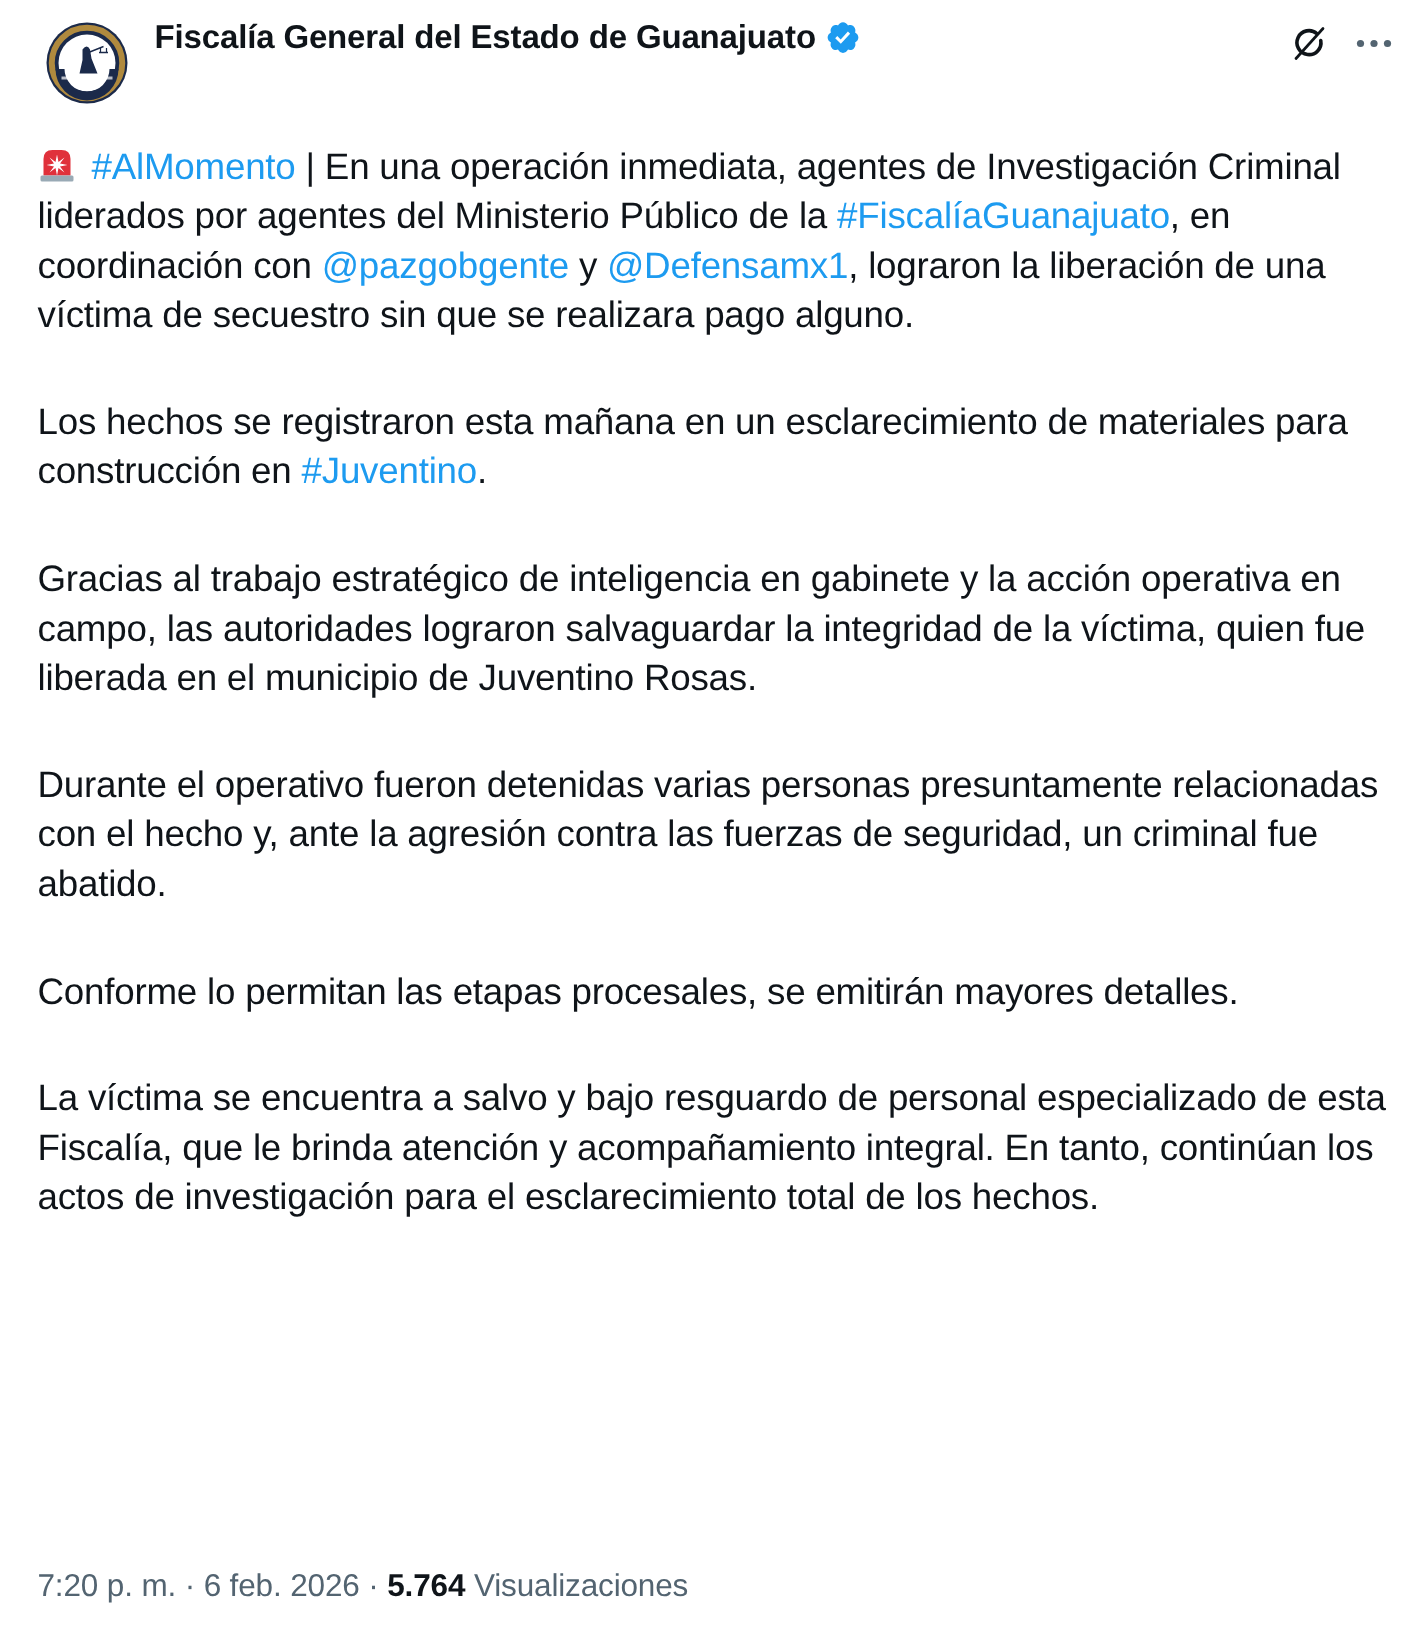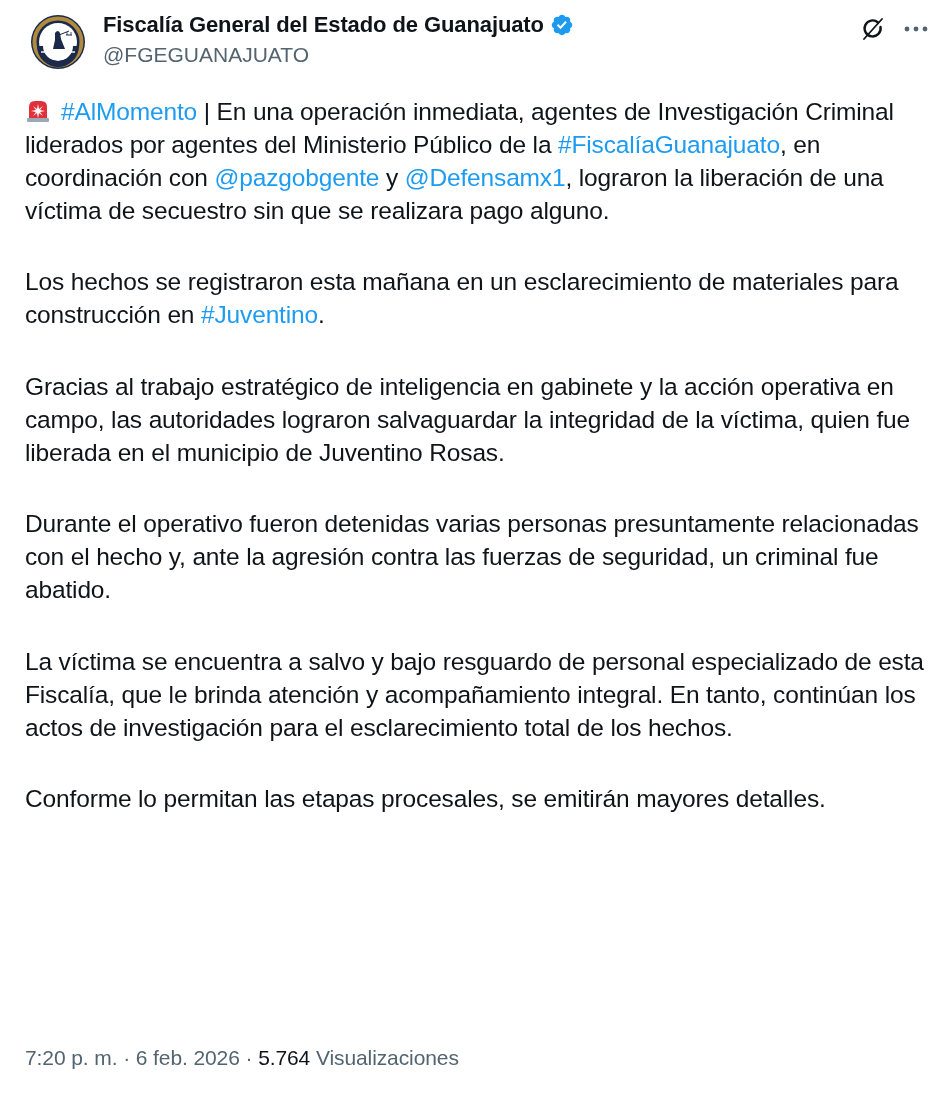--- a/index.html
+++ b/index.html
@@ -28,21 +28,21 @@
     letter-spacing: -0.15px;
   }
   .para { margin: 0 0 38.4px 0; white-space: normal; }
   .para:last-child { margin-bottom: 0; }
   .link { color: #1d9bf0; text-decoration: none; cursor: pointer; }
   .emoji { display: inline-block; width: 26px; height: 26px; vertical-align: -4px; margin-right: 10px; }
   .meta {
     position: absolute; left: 25px; top: 1046px;
     font-size: 21px; color: #536471; letter-spacing: -0.1px;
   }
-  .meta .views-count { font-weight: normal; color: #0f1419; }
+  .meta .views-count { font-weight: bold; color: #0f1419; }
 </style>
 </head>
 <body>
 
 <div class="header">
   <div class="avatar">
     <svg width="58" height="58" viewBox="0 0 58 58">
       <circle cx="29" cy="29" r="27" fill="#1b2a4a"></circle>
       <circle cx="29" cy="29" r="23.5" fill="none" stroke="#b08a3e" stroke-width="4"></circle>
       <circle cx="29" cy="29" r="19" fill="#ffffff"></circle>
@@ -60,21 +60,20 @@
   <div class="name-block">
     <div class="display-name-row">
       <span class="display-name">Fiscalía General del Estado de Guanajuato</span>
       <span class="verified">
         <svg width="24" height="24" viewBox="0 0 24 24">
           <path fill="#1d9bf0" d="M22.25 12c0-1.43-.88-2.67-2.19-3.34.46-1.39.2-2.9-.81-3.91s-2.52-1.27-3.91-.81c-.66-1.31-1.91-2.19-3.34-2.19s-2.67.88-3.33 2.19c-1.4-.46-2.91-.2-3.92.81s-1.26 2.52-.8 3.91c-1.31.67-2.2 1.91-2.2 3.34s.89 2.67 2.2 3.34c-.46 1.39-.21 2.9.8 3.91s2.52 1.26 3.91.81c.67 1.31 1.91 2.19 3.34 2.19s2.68-.88 3.34-2.19c1.39.45 2.9.2 3.91-.81s1.27-2.52.81-3.91c1.31-.67 2.19-1.91 2.19-3.34z"></path>
           <path fill="#ffffff" d="M10.54 16.21l-3.74-3.74 1.41-1.42 2.26 2.26 4.8-5.23 1.47 1.36z"></path>
         </svg>
       </span>
     </div>
-    <div class="handle">@FGEGUANAJUATO</div>
   </div>
   <div class="grok-btn">
     <svg width="28" height="28" viewBox="0 0 28 28">
       <path d="M19 7.5 A8 8 0 1 0 21.5 12" fill="none" stroke="#0f1419" stroke-width="2.4" stroke-linecap="round"></path>
       <path d="M9 21 A8 8 0 0 0 20.5 19" fill="none" stroke="#0f1419" stroke-width="0"></path>
       <line x1="5" y1="24" x2="23" y2="4" stroke="#0f1419" stroke-width="1.8" stroke-linecap="round"></line>
     </svg>
   </div>
   <div class="more-btn">
     <svg width="26" height="8" viewBox="0 0 26 8">
@@ -91,19 +90,19 @@
       <svg width="26" height="26" viewBox="0 0 26 26">
         <path d="M4 20 V9 Q4 3 10 3 H16 Q22 3 22 9 V20 Z" fill="#e0313b"></path>
         <path d="M13 6 L14 11 L18 8 L15 12 L20 13 L15 14 L18 18 L14 15 L13 20 L12 15 L8 18 L11 14 L6 13 L11 12 L8 8 L12 11 Z" fill="#ffffff"></path>
         <rect x="2" y="20" width="22" height="4" rx="1" fill="#99aab5"></rect>
       </svg>
     </span><a class="link">#AlMomento</a><span> | En una operación inmediata, agentes de Investigación Criminal liderados por agentes del Ministerio Público de la </span><a class="link">#FiscalíaGuanajuato</a><span>, en coordinación con </span><a class="link">@pazgobgente</a><span> y </span><a class="link">@Defensamx1</a><span>, lograron la liberación de una víctima de secuestro sin que se realizara pago alguno.</span>
   </p>
   <p class="para"><span>Los hechos se registraron esta mañana en un esclarecimiento de materiales para construcción en </span><a class="link">#Juventino</a><span>.</span></p>
   <p class="para">Gracias al trabajo estratégico de inteligencia en gabinete y la acción operativa en campo, las autoridades lograron salvaguardar la integridad de la víctima, quien fue liberada en el municipio de Juventino Rosas.</p>
   <p class="para">Durante el operativo fueron detenidas varias personas presuntamente relacionadas con el hecho y, ante la agresión contra las fuerzas de seguridad, un criminal fue abatido.</p>
+  <p class="para">Conforme lo permitan las etapas procesales, se emitirán mayores detalles.</p>
   <p class="para">La víctima se encuentra a salvo y bajo resguardo de personal especializado de esta Fiscalía, que le brinda atención y acompañamiento integral. En tanto, continúan los actos de investigación para el esclarecimiento total de los hechos.</p>
-  <p class="para">Conforme lo permitan las etapas procesales, se emitirán mayores detalles.</p>
 </div>
 
 <div class="meta">
   <a><span>7:20 p. m.</span><span> · </span><span>6 feb. 2026</span></a><span> · </span><a><span class="views-count">5.764</span><span> Visualizaciones</span></a>
 </div>
 
 </body></html>

